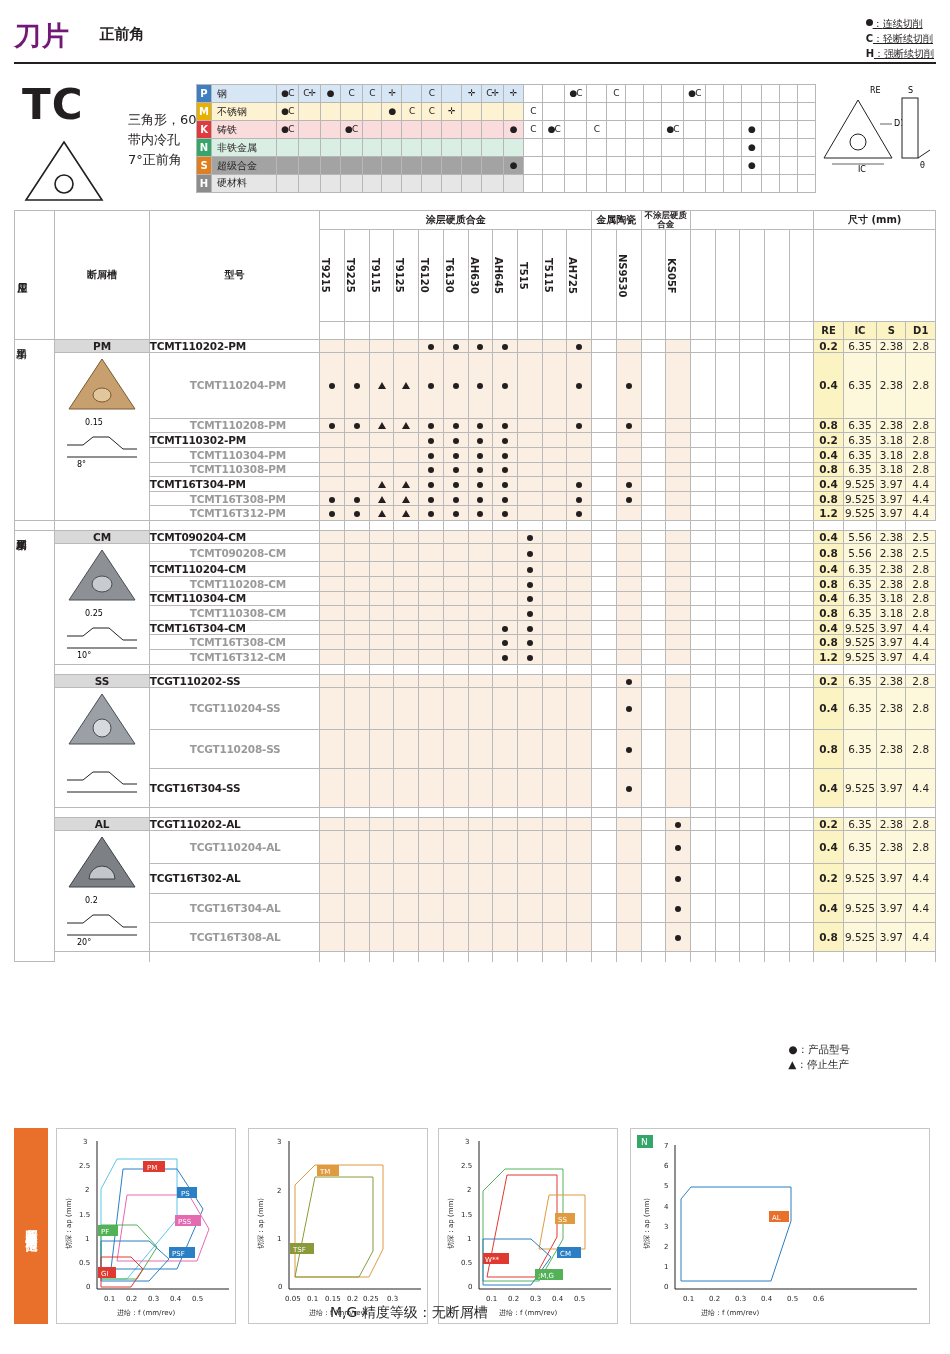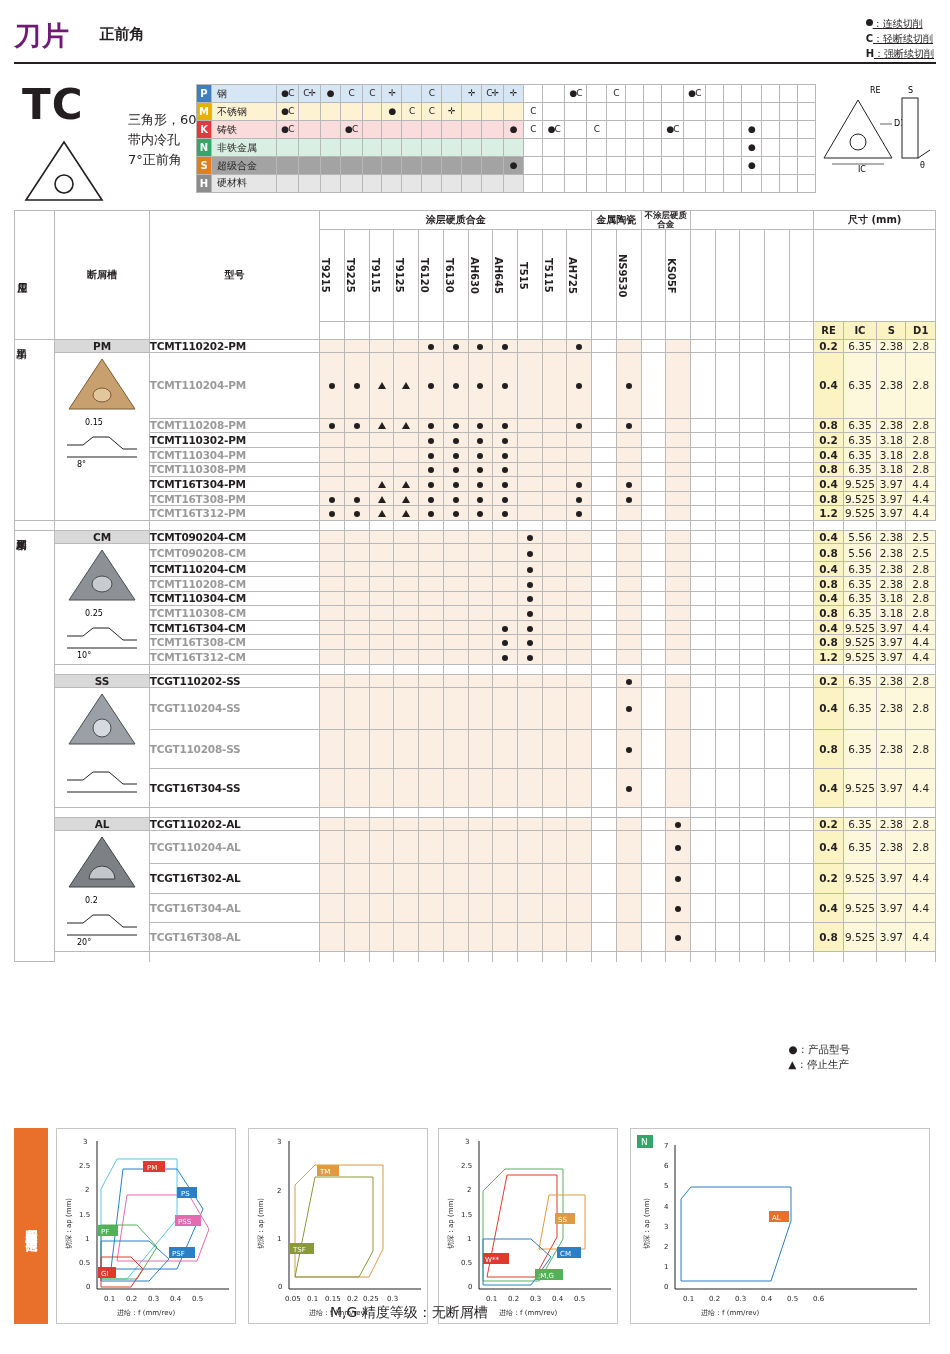--- a/index.html
+++ b/index.html
@@ -48,21 +48,21 @@
   .hrow td { background:#ffffff; text-align:center; font-weight:bold; font-size:10px; }
   .vert { writing-mode:vertical-rl; text-orientation:mixed; white-space:nowrap; }
 
   .c-app { width:36px; }
   .c-brk { width:84px; }
   .c-model { width:152px; }
   .grade { width:22px; }
   .c-re { width:26px; } .c-ic { width:30px; } .c-s { width:26px; } .c-d1 { width:26px; }
 
   .model { padding-left:8px; font-weight:bold; font-size:11.5px; letter-spacing:-.2px; white-space:nowrap;}
-  .model.gray { color:#9a9a9a; font-weight:bold; }
+  .model.gray { color:#9a9a9a; font-weight:bold;padding-left:40px; }
   .dim { text-align:center; font-size:10.5px; background:#fdf7db; }
   .dim.re { background:#fbf3c2; font-weight:bold;}
   .dotcell { text-align:center; }
   .dot { display:inline-block; width:6px; height:6px; border-radius:50%; background:#231f20; }
   .tri { display:inline-block; width:0;height:0; border-left:4px solid transparent;border-right:4px solid transparent;border-bottom:7px solid #231f20;}
   .gcol-a { background:#fbeee2; }
   .gcol-b { background:#ffffff; }
   .catcell { text-align:center; font-weight:bold; font-size:12px; background:#d9d9d9; }
   .rowspacer td { height:10px; border-left:1px solid #b9b9b9; border-right:1px solid #b9b9b9; border-top:none;border-bottom:none; background:#fff;}
   .imgcell { background:#fff; vertical-align:top; }

